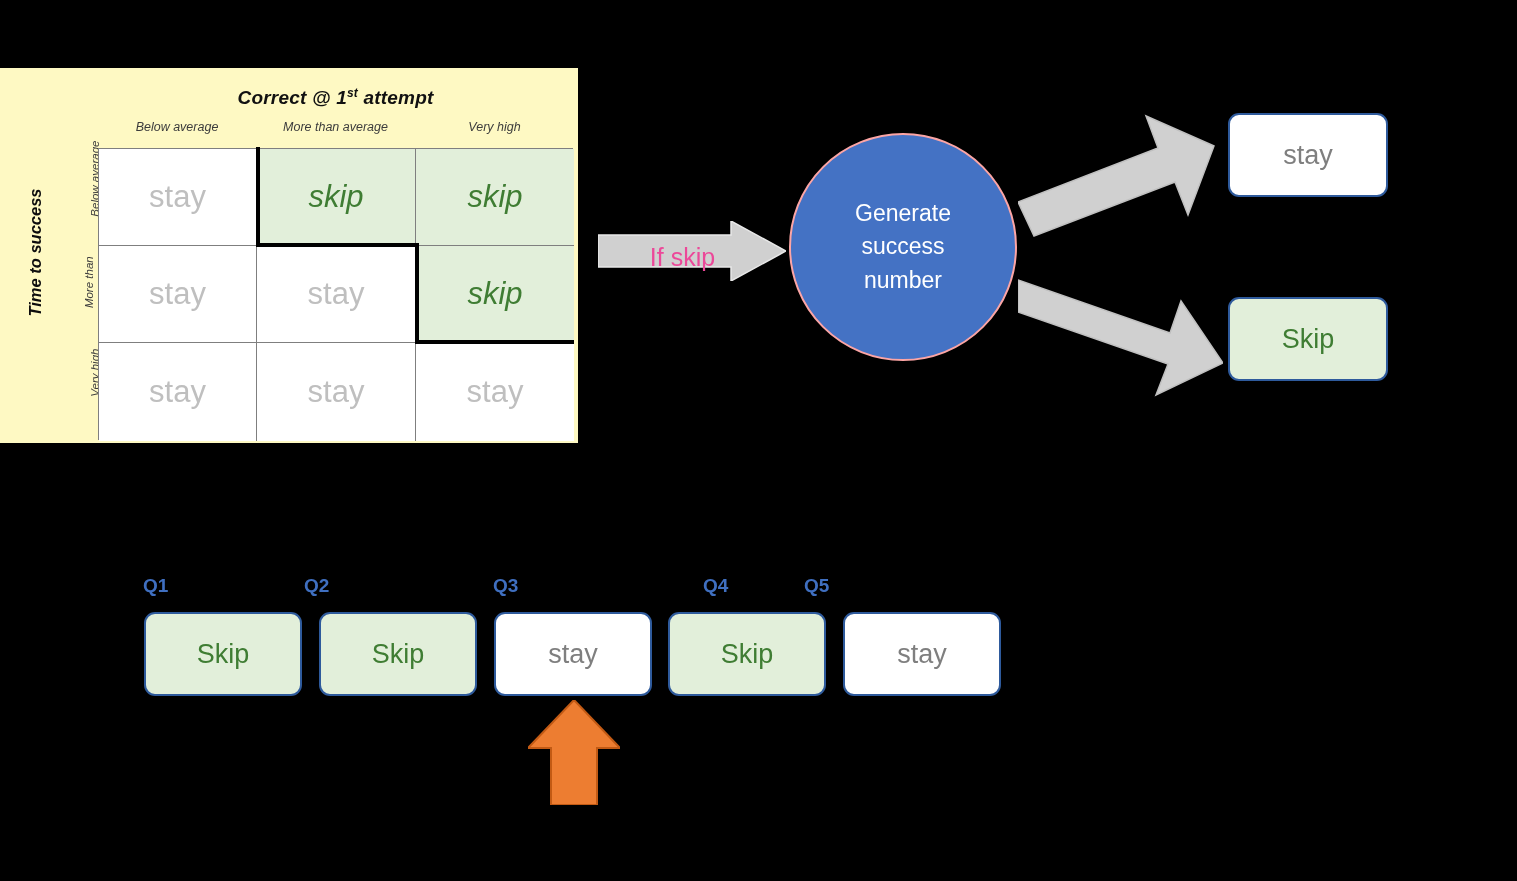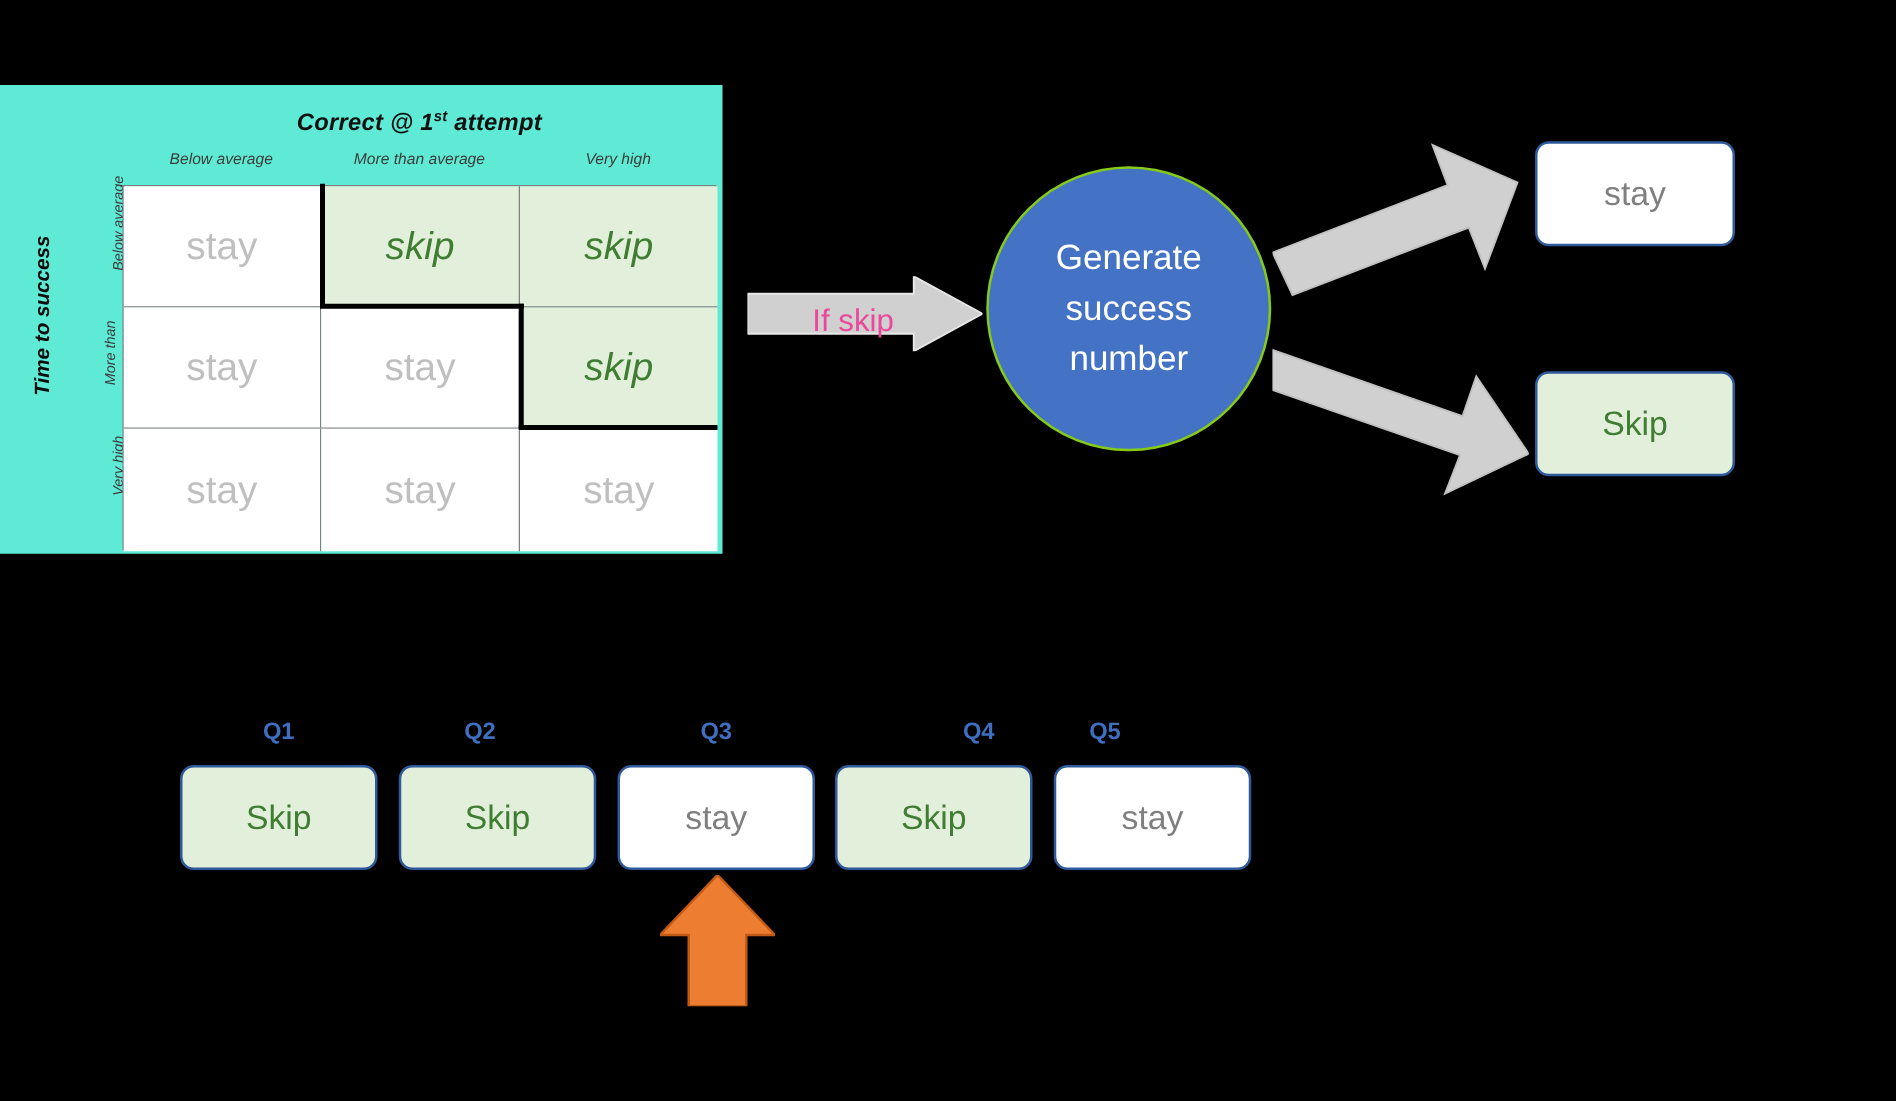--- a/index.html
+++ b/index.html
@@ -15,21 +15,21 @@
     font-family: "Liberation Sans", sans-serif;
   }
 
   
   #matrix-panel {
     position: absolute;
     left: 0px;
     top: 68px;
     width: 578px;
     height: 375px;
-    background: #5eead4;
+    background: #fef9c3;
   }
 
   #matrix-title {
     position: absolute;
     left: 98px;
     top: 18px;
     width: 475px;
     text-align: center;
     font-size: 19px;
     font-weight: bold;
@@ -150,28 +150,28 @@
   }
 
   #rng-circle {
     position: absolute;
     left: 789px;
     top: 133px;
     width: 228px;
     height: 228px;
     border-radius: 50%;
     background: #4472c4;
-    border: 2px solid #84cc16;
+    border: 2px solid #fca5a5;
     box-sizing: border-box;
     display: flex;
     align-items: center;
     justify-content: center;
     flex-direction: column;
     color: #ffffff;
-    font-size: 28px;
+    font-size: 23px;
     line-height: 1.46;
     text-align: center;
   }
 
   #arrow-up-gray  { position: absolute; left: 1018px; top: 110px; width: 205px; height: 150px; }
   #arrow-dn-gray  { position: absolute; left: 1018px; top: 255px; width: 205px; height: 150px; }
 
   .out-box {
     position: absolute;
     width: 160px;
@@ -192,21 +192,20 @@
   #out-skip {
     left: 1228px; top: 297px;
     background: #e2efda;
     color: #3f7d33;
   }
 
   
   .q-label {
     position: absolute;
     width: 160px;
-    text-align: center;
     font-size: 19px;
     font-weight: bold;
     color: #3f6fc0;
     top: 575px;
   }
   .q-box {
     position: absolute;
     width: 158px;
     height: 84px;
     top: 612px;

